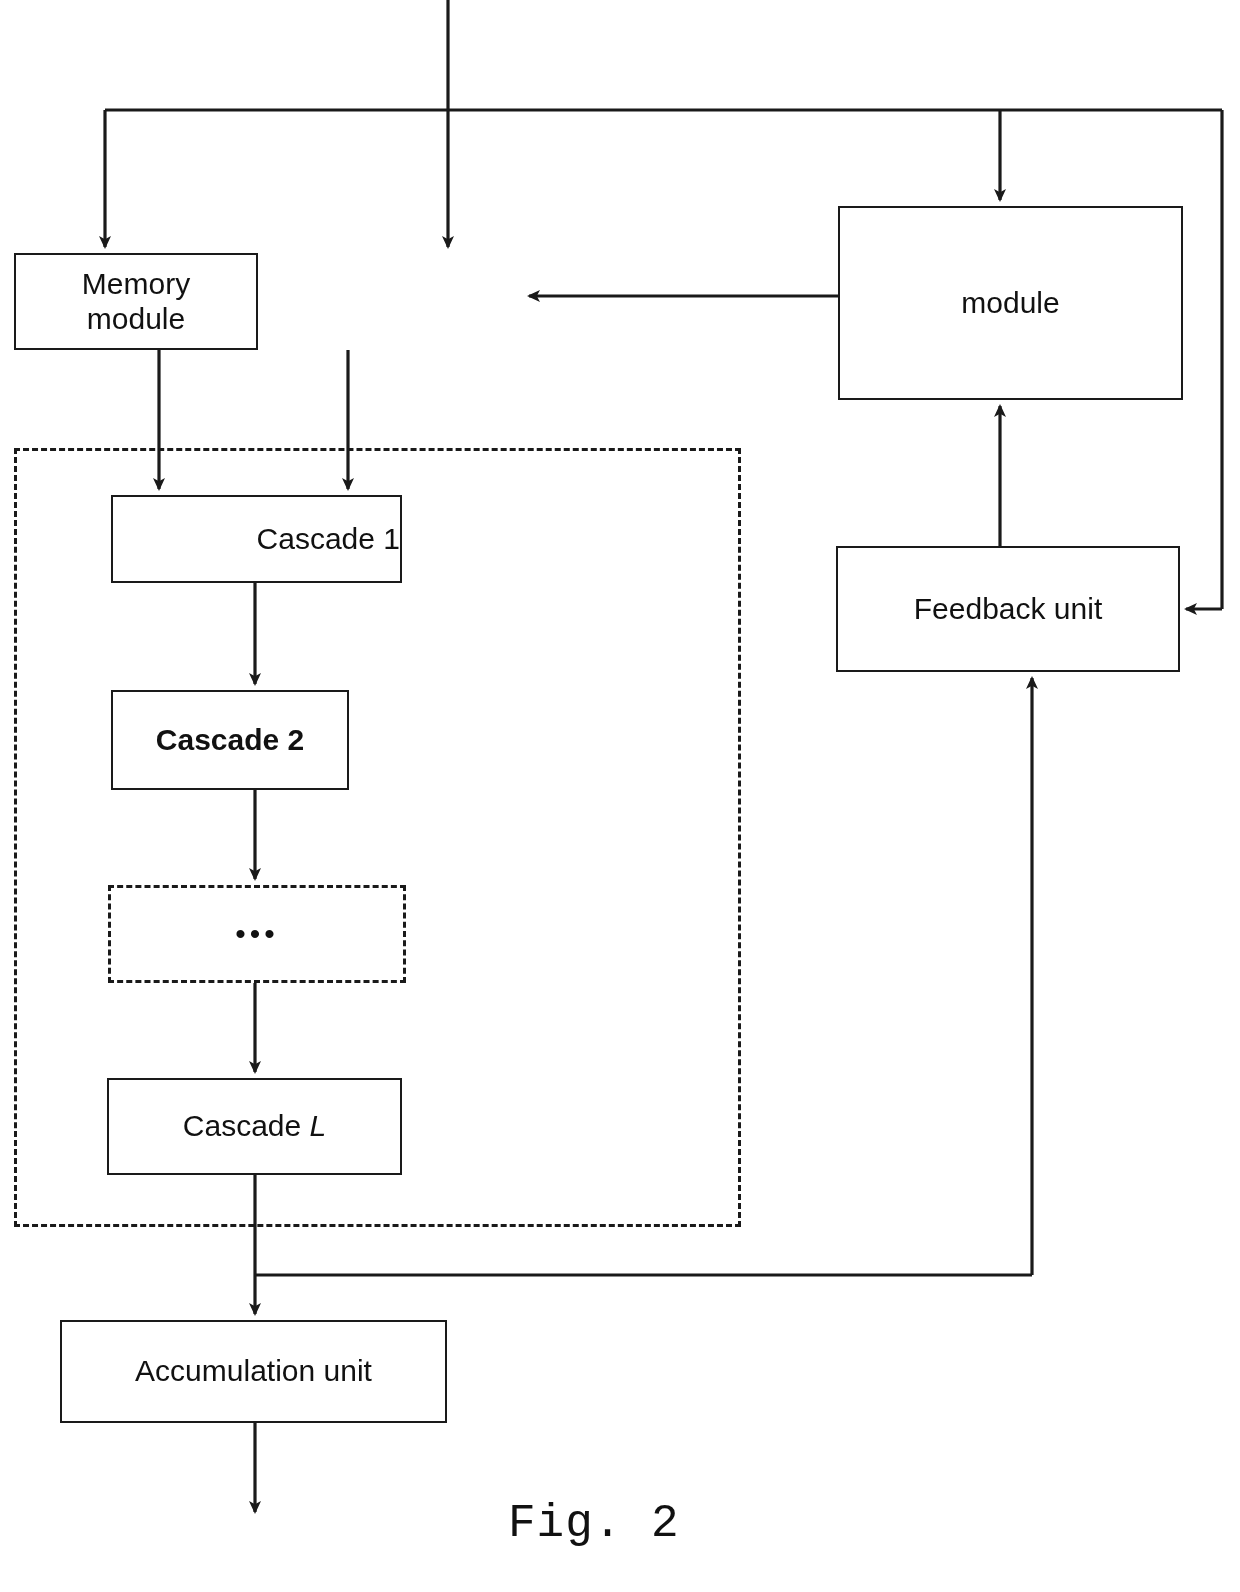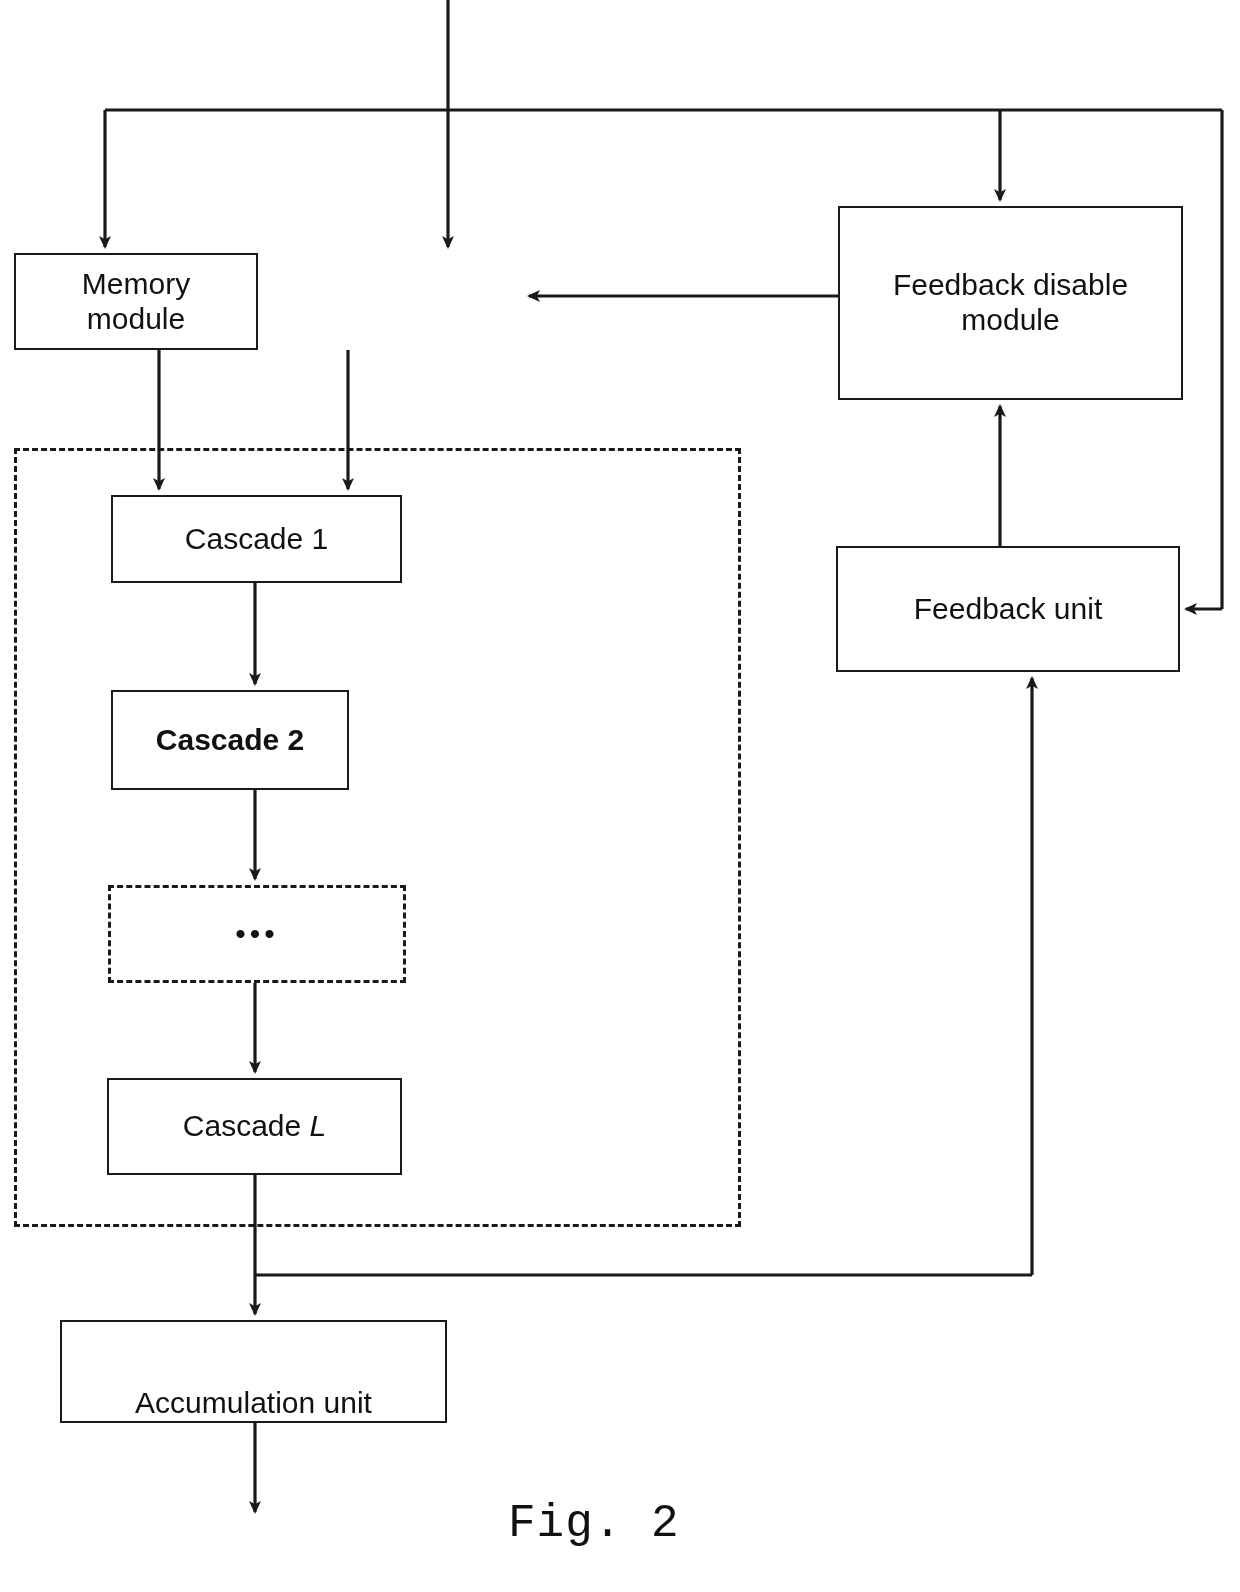--- a/index.html
+++ b/index.html
@@ -70,43 +70,42 @@
   <div class="dashedbox" style="left:14px;top:448px;width:727px;height:779px;"></div>
 
 
   <div class="box two-line" style="left:14px;top:253px;width:244px;height:97px;">
     <span>Memory</span>
     <span>module</span>
   </div>
 
 
   <div class="box two-line" style="left:838px;top:206px;width:345px;height:194px;">
-    <span>Feedback disable</span>
     <span>module</span>
   </div>
 
   <div class="box" style="left:836px;top:546px;width:344px;height:126px;">
     <span>Feedback unit</span>
   </div>
 
-  <div class="box" style="left:111px;top:495px;width:291px;height:88px;">
+  <div class="box" style="left:111px;top:495px;width:291px;height:88px;justify-content:flex-end;">
     <span>Cascade 1</span>
   </div>
 
   <div class="box" style="left:111px;top:690px;width:238px;height:100px;font-weight:bold;">
     <span>Cascade 2</span>
   </div>
 
   <div class="dots-box" style="left:108px;top:885px;width:298px;height:98px;">
     <span class="dots">•••</span>
   </div>
 
   <div class="box" style="left:107px;top:1078px;width:295px;height:97px;">
     <span><span>Cascade </span><span class="ital">L</span></span>
   </div>
 
-  <div class="box" style="left:60px;top:1320px;width:387px;height:103px;align-items:flex-end;">
+  <div class="box" style="left:60px;top:1320px;width:387px;height:103px;">
     <span>Accumulation unit</span>
   </div>
 
   <div class="figlabel" style="left:508px;top:1498px;">Fig. 2</div>
 
 </div>
 
 </body></html>

